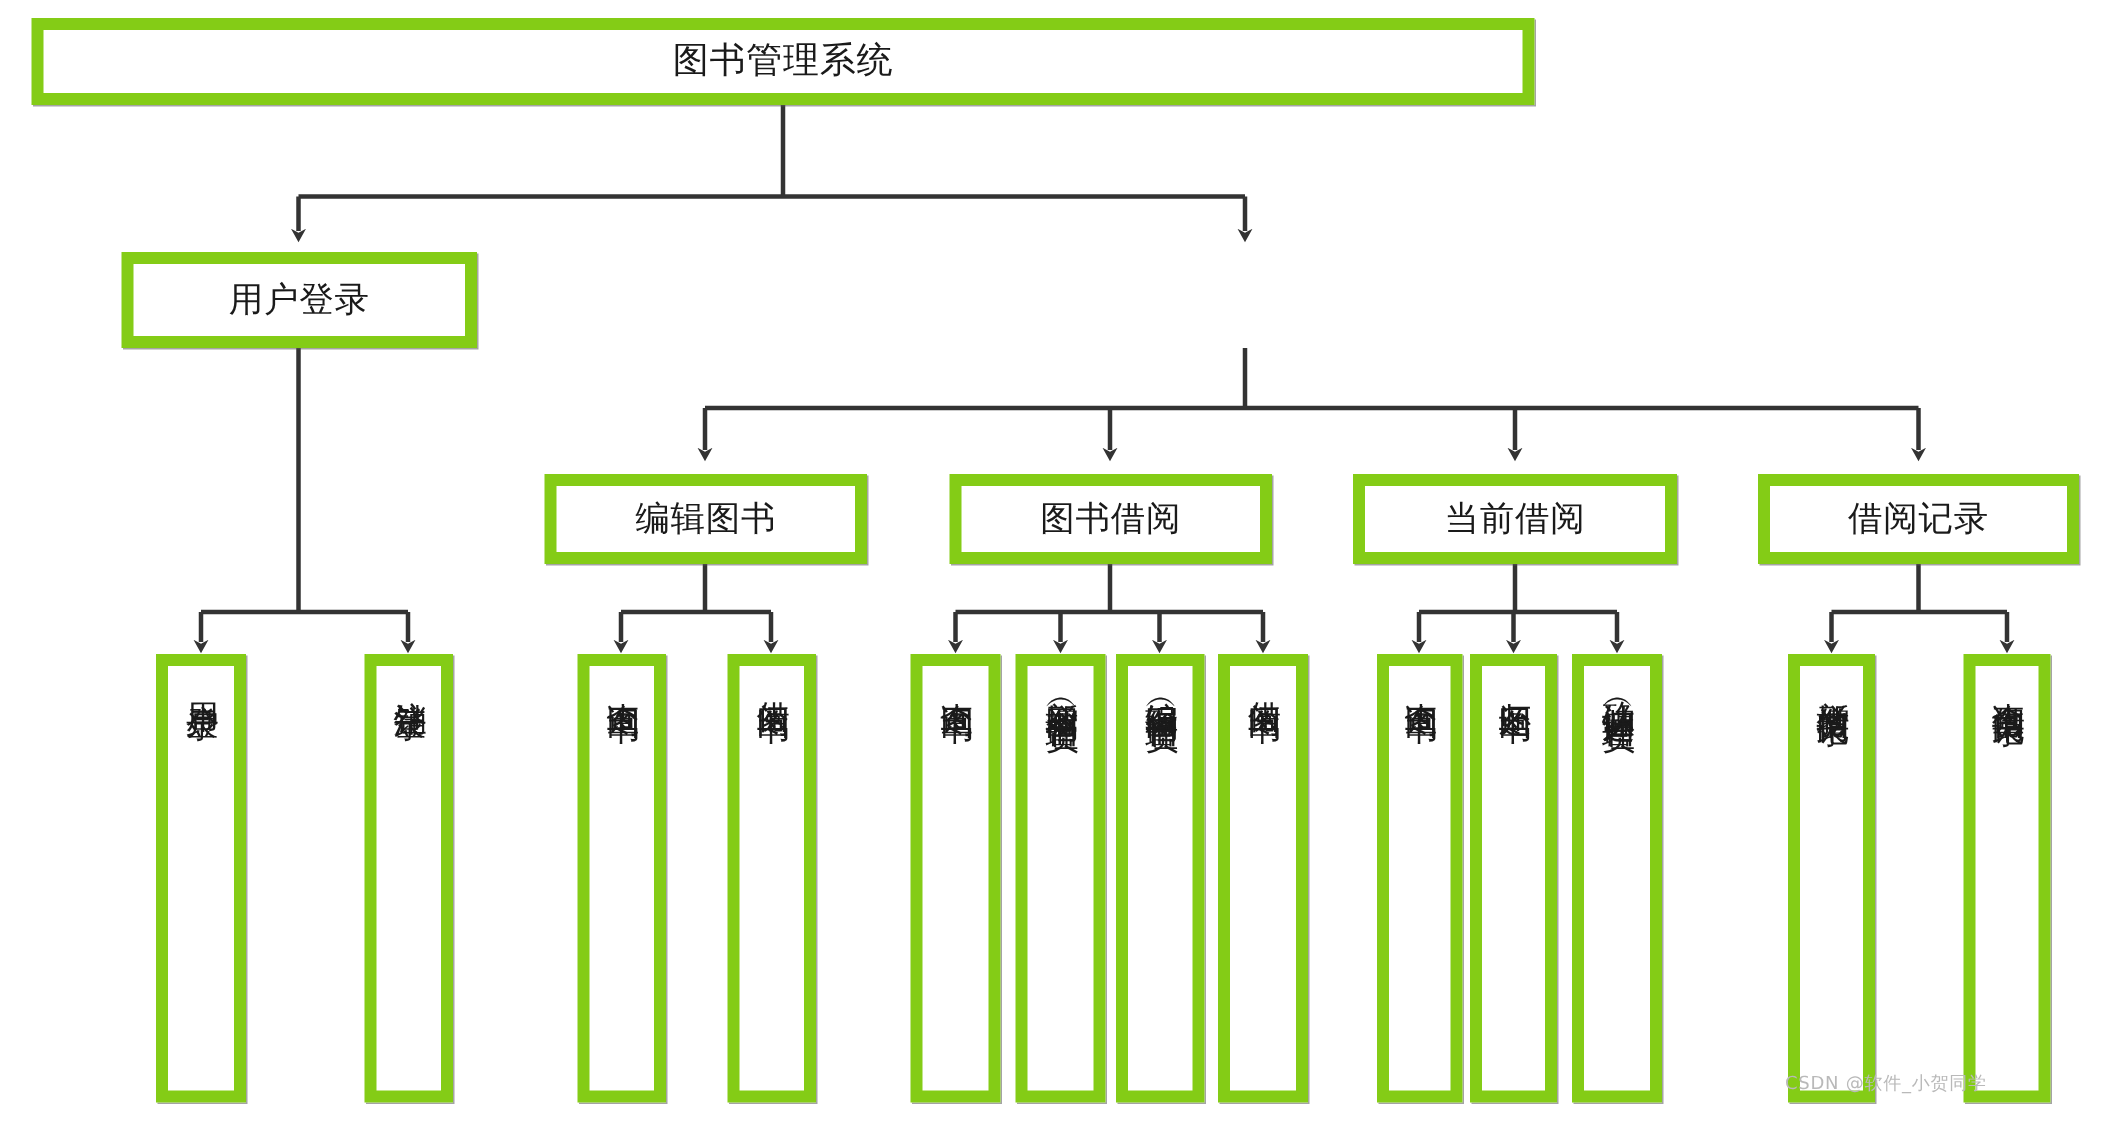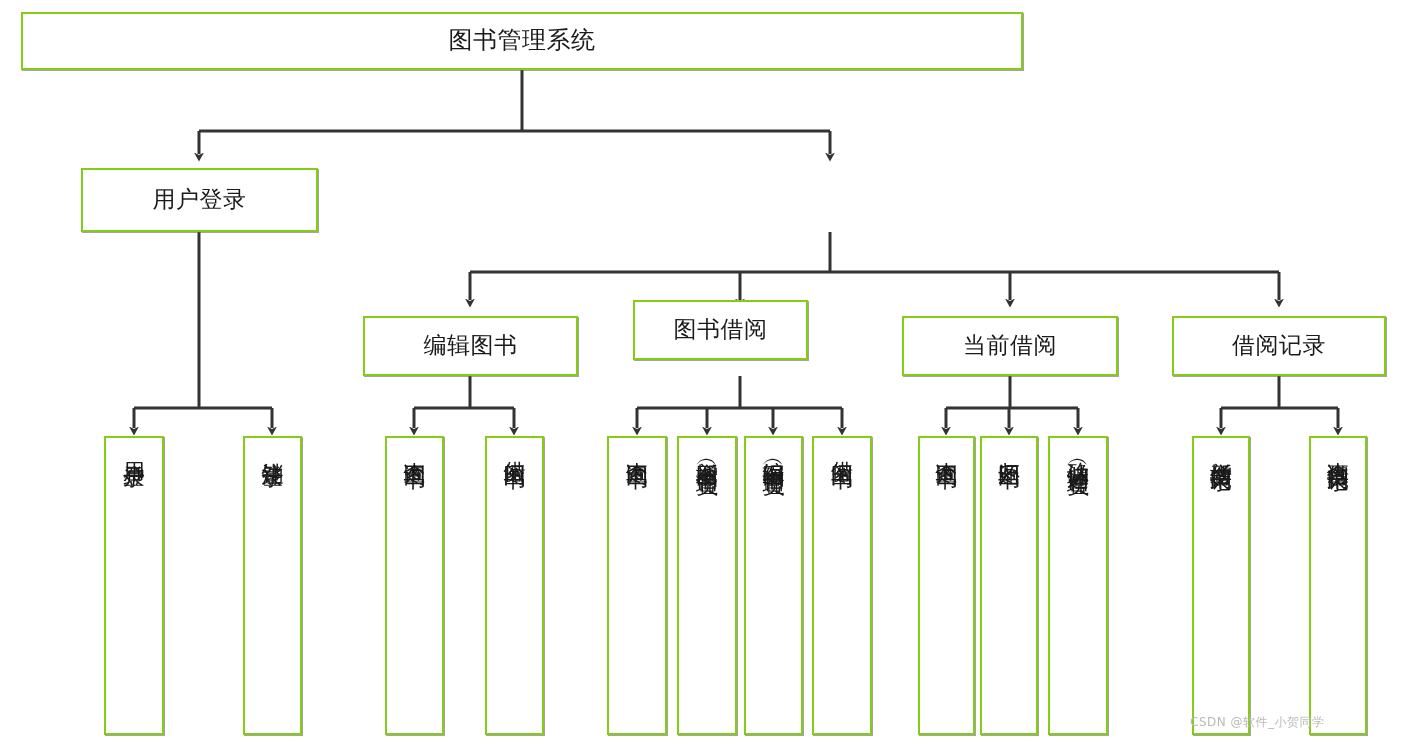--- a/index.html
+++ b/index.html
@@ -21,27 +21,26 @@
     position: absolute;
     left: 0;
     top: 0;
     width: 1405px;
     height: 747px;
   }
   .node {
     position: absolute;
     box-sizing: border-box;
     background: #ffffff;
-    border: 2px solid #84cc16;
+    border: 8px solid #84cc16;
     box-shadow: 1px 1px 0 0 rgba(90,90,90,0.55);
     display: flex;
     align-items: center;
     justify-content: center;
     color: #1a1a1a;
-    font-family: Liberation Serif, serif;
   }
   .node .label {
     display: block;
     line-height: 1.08;
     letter-spacing: 0.5px;
     white-space: nowrap;
   }
   
   .node.horiz .label {
     font-size: 23px;
@@ -133,21 +132,21 @@
     <span class="label">图书管理系统</span>
   </div>
 
   <div class="node horiz" style="left:81px; top:168px; width:237px; height:64px;">
     <span class="label">用户登录</span>
   </div>
 
   <div class="node horiz" style="left:363px; top:316px; width:215px; height:60px;">
     <span class="label">编辑图书</span>
   </div>
-  <div class="node horiz" style="left:633px; top:300px; width:175px; height:60px;text-align:right;">
+  <div class="node horiz" style="left:633px; top:316px; width:215px; height:60px;text-align:right;">
     <span class="label">图书借阅</span>
   </div>
   <div class="node horiz" style="left:902px; top:316px; width:216px; height:60px;">
     <span class="label">当前借阅</span>
   </div>
   <div class="node horiz" style="left:1172px; top:316px; width:214px; height:60px;">
     <span class="label">借阅记录</span>
   </div>
 
   <div class="node leaf" style="left:104px; top:436px; width:60px; height:299px;">

